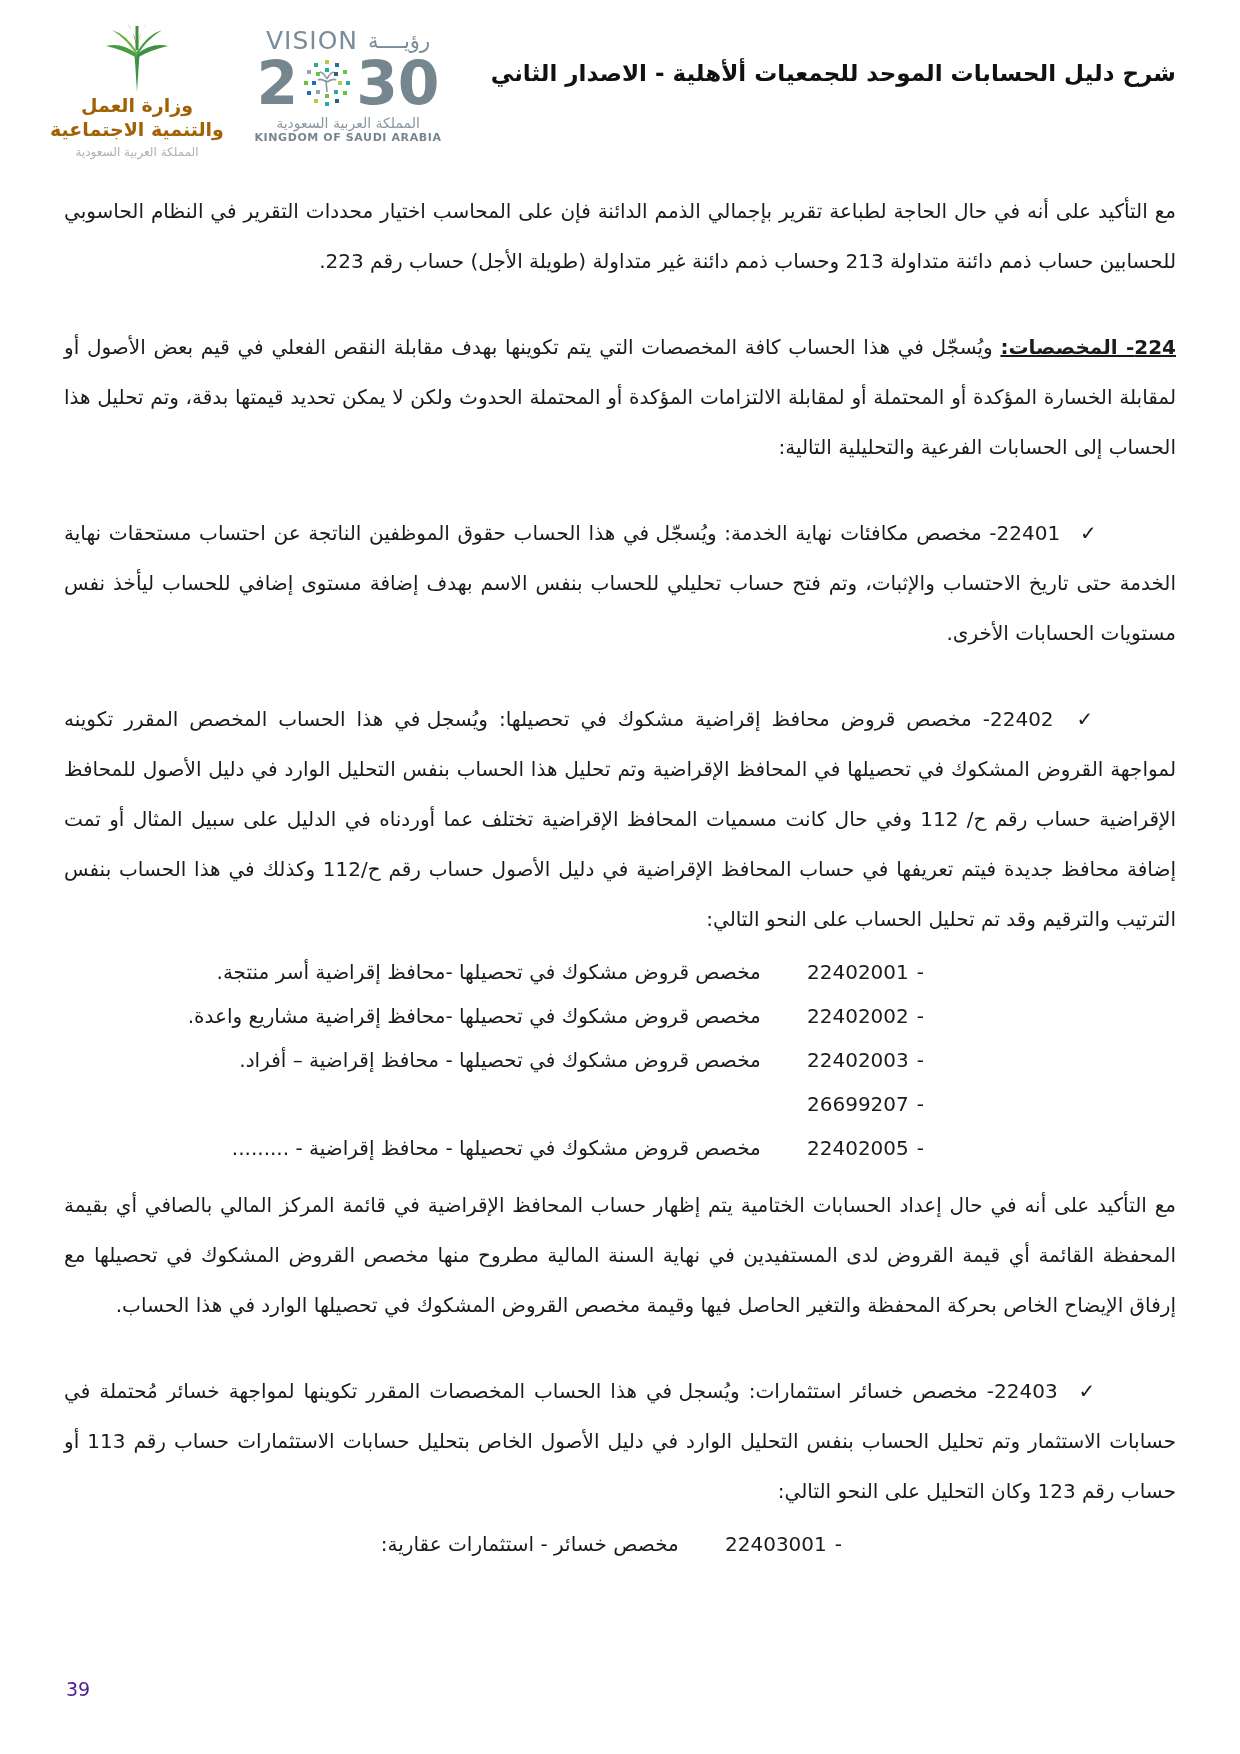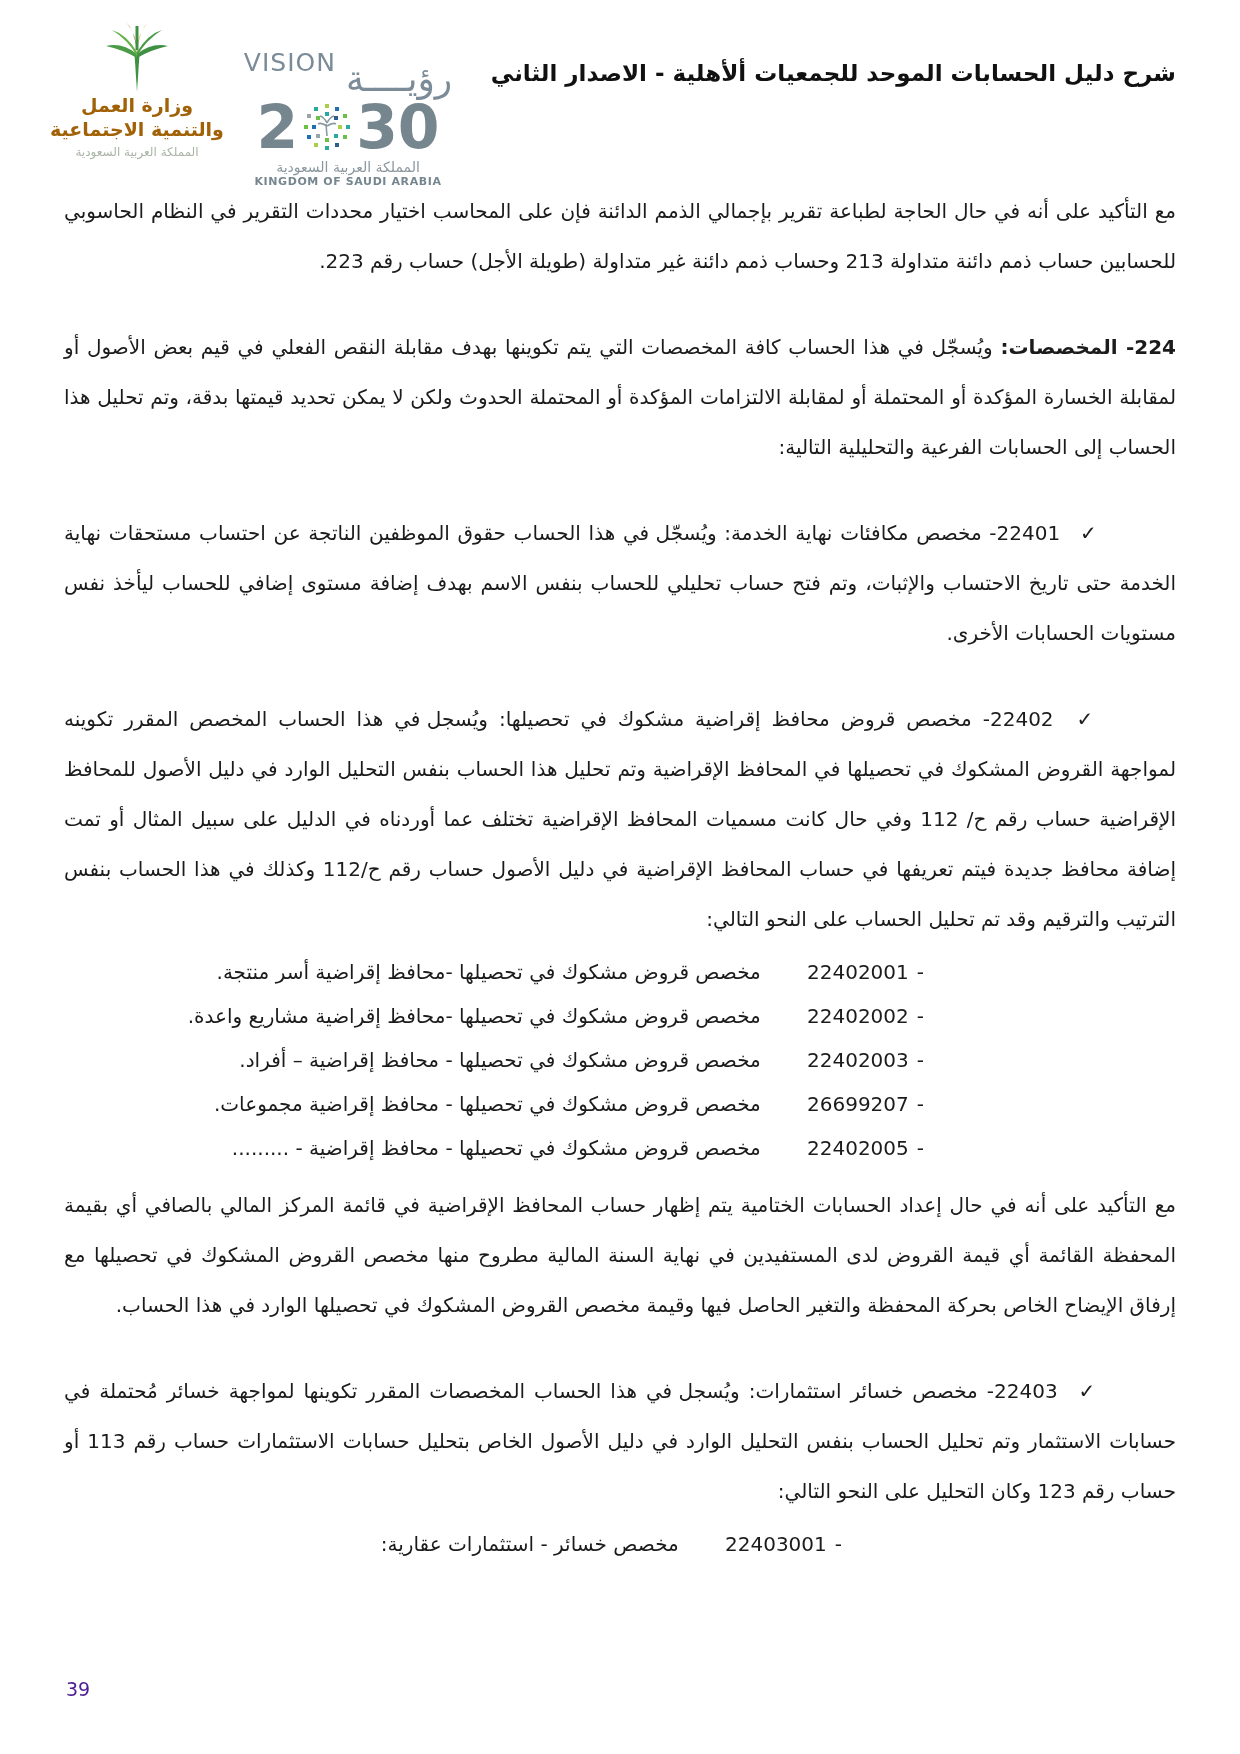--- a/index.html
+++ b/index.html
@@ -14,38 +14,38 @@
   .ministry{position:absolute;left:42px;top:2px;width:190px;text-align:center;}
   .ministry .palm{display:block;margin:0 auto 2px auto;}
   .ministry .l1,.ministry .l2{
     direction:rtl;color:#a16207;font-size:19px;font-weight:bold;line-height:1.25;
   }
   .ministry .l3{direction:rtl;color:#a9b4a6;font-size:12px;margin-top:3px;}
 
   .vision{position:absolute;left:238px;top:8px;width:220px;color:#7b8c98;text-align:center;}
   .vision .row1{display:flex;justify-content:center;align-items:center;gap:10px;font-size:25px;}
   .vision .row1 .en{letter-spacing:1px;}
-  .vision .row1 .ar{font-size:36px;margin-top:32px;}
+  .vision .row1 .ar{font-size:21px;}
   .vision .row2{display:flex;justify-content:center;align-items:center;gap:2px;margin-top:-2px;}
   .vision .big{font-size:60px;font-weight:bold;line-height:1;color:#76868f;}
   .vision .row3{font-size:14px;color:#8b979f;margin-top:2px;}
   .vision .row4{font-size:11px;font-weight:bold;letter-spacing:0.6px;color:#76868f;}
 
   .header-title{
     position:absolute;right:64px;top:42px;direction:rtl;
     font-size:23px;font-weight:bold;color:#111;
   }
 
   
   .content{
     position:absolute;top:186px;right:64px;left:64px;
     direction:rtl;text-align:justify;font-size:20px;line-height:50px;
   }
   .para{margin:0 0 36px 0;}
-  .sec-head{font-weight:bold;}
+  .sec-head{font-weight:bold;text-decoration:underline;}
   .check-item{margin:0 0 36px 0;text-indent:78px;}
   .check-item.tight{margin-bottom:6px;}
   .check{font-weight:bold;margin-left:12px;letter-spacing:0;}
   .sub-list{margin:0 0 10px 0;}
   .sub-item{display:flex;direction:rtl;align-items:baseline;line-height:44px;}
   .sub-item .dash{margin-left:8px;}
   .sub-item .code{width:96px;flex:0 0 auto;}
   .sub-item .desc{margin-right:52px;}
   .indent-a{padding-right:252px;}
   .indent-b{padding-right:334px;}
@@ -150,21 +150,20 @@
         <span class="desc">مخصص قروض مشكوك في تحصيلها -محافظ إقراضية مشاريع واعدة.</span>
       </div>
       <div class="sub-item indent-a">
         <span class="dash">-</span>
         <span class="code">22402003</span>
         <span class="desc">مخصص قروض مشكوك في تحصيلها - محافظ إقراضية – أفراد.</span>
       </div>
       <div class="sub-item indent-a">
         <span class="dash">-</span>
         <span class="code">26699207</span>
-        <span class="desc">مخصص قروض مشكوك في تحصيلها - محافظ إقراضية مجموعات.</span>
       </div>
       <div class="sub-item indent-a">
         <span class="dash">-</span>
         <span class="code">22402005</span>
         <span class="desc">مخصص قروض مشكوك في تحصيلها - محافظ إقراضية - .........</span>
       </div>
     </div>
 
     <div class="para after-para">مع التأكيد على أنه في حال إعداد الحسابات الختامية يتم إظهار حساب المحافظ الإقراضية في قائمة المركز المالي بالصافي أي بقيمة المحفظة القائمة أي قيمة القروض لدى المستفيدين في نهاية السنة المالية مطروح منها مخصص القروض المشكوك في تحصيلها مع إرفاق الإيضاح الخاص بحركة المحفظة والتغير الحاصل فيها وقيمة مخصص القروض المشكوك في تحصيلها الوارد في هذا الحساب.</div>
 

